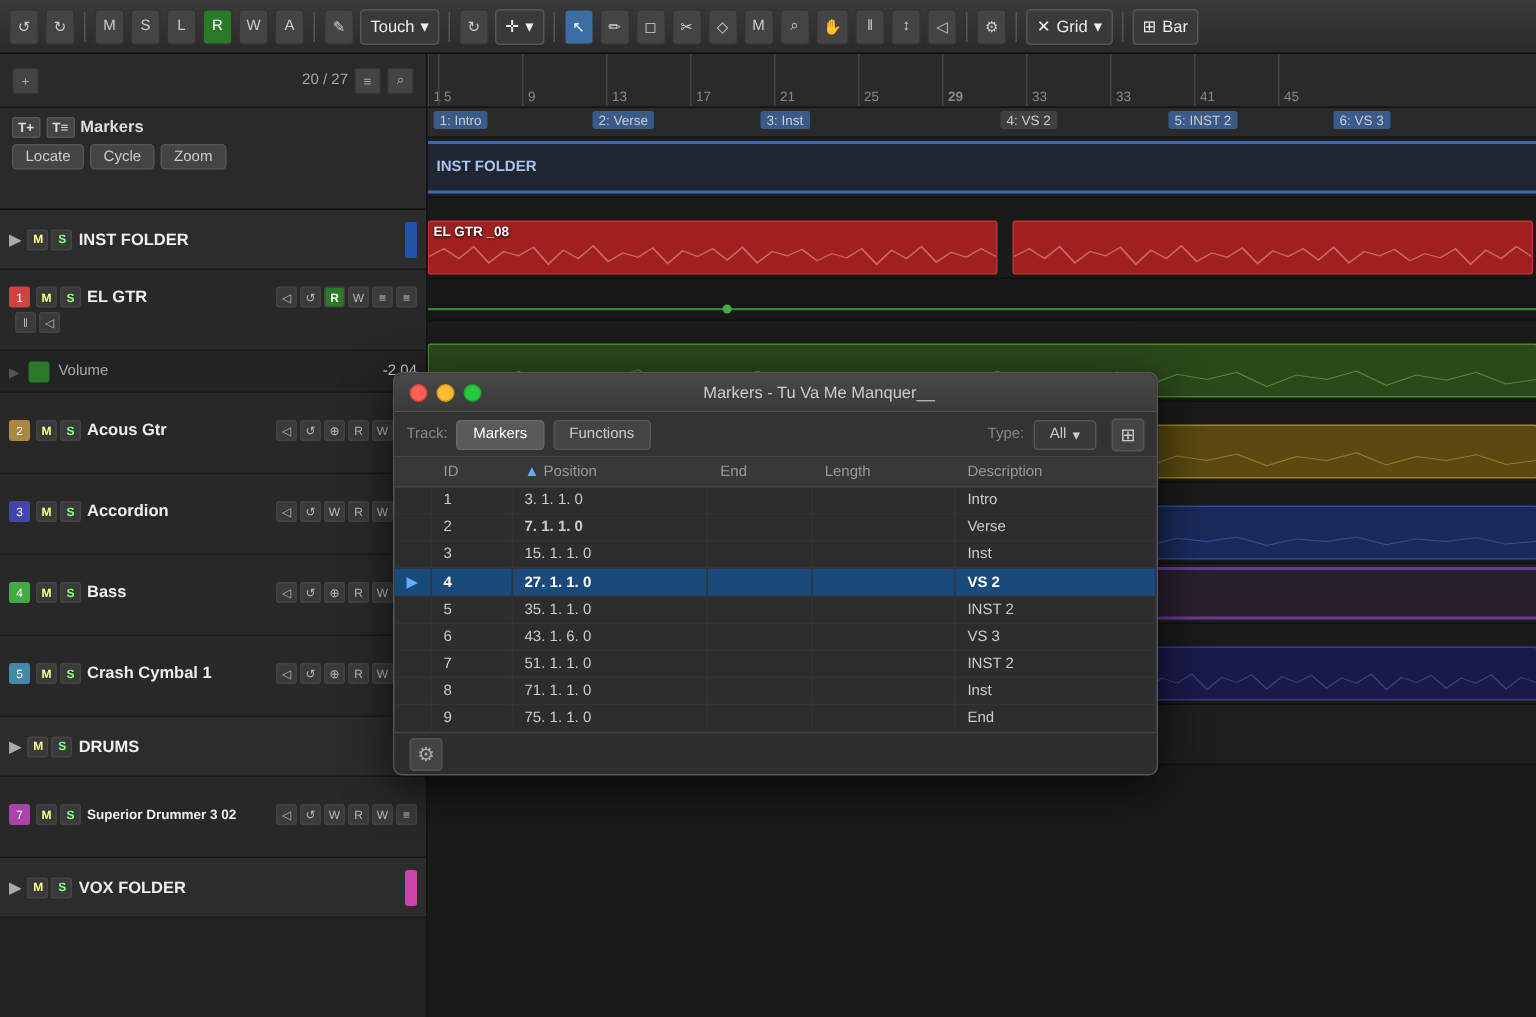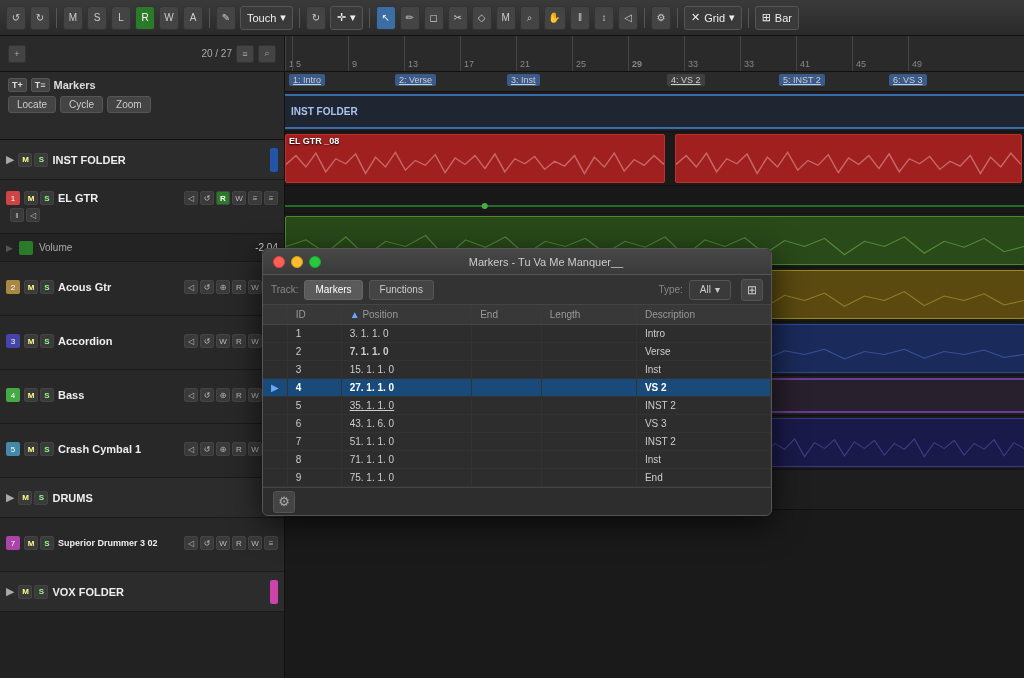--- a/index.html
+++ b/index.html
@@ -263,21 +263,20 @@
       position: relative;
       overflow: hidden;
     }
     .marker-label {
       position: absolute;
       top: 2px;
       font-size: 9px;
       color: #ccc;
       white-space: nowrap;
       padding-left: 2px;
-      text-decoration: underline;
     }
 
     
     #tracks-content {
       flex: 1;
       position: relative;
       overflow: hidden;
     }
 
     
@@ -285,21 +284,21 @@
       position: relative;
       overflow: hidden;
     }
     .content-row.h40 { height: 40px; }
     .content-row.h54 { height: 54px; }
     .content-row.h28 { height: 28px; }
 
     
     .audio-clip {
       position: absolute;
-      top: 2px;
+      top: 15px;
       bottom: 2px;
       border-radius: 2px;
       overflow: hidden;
     }
     .audio-clip-label {
       position: absolute;
       top: 1px;
       left: 3px;
       font-size: 9px;
       font-weight: bold;
@@ -772,23 +771,20 @@
             <span>33</span>
           </div>
         <div class="ruler-mark" style="width:56px;">
             <span>33</span>
           </div>
         <div class="ruler-mark" style="width:56px;">
             <span>41</span>
           </div>
         <div class="ruler-mark" style="width:56px;">
             <span>45</span>
-          </div>
-        <div class="ruler-mark" style="flex:1;">
-            <span>49</span>
           </div>
       </div>
     </div>
 
     <div id="marker-strip">
       <span class="marker-label" style="left:4px;background:#3a5a8a;padding:1px 4px;border-radius:2px;">1: Intro</span>
       <span class="marker-label" style="left:110px;background:#3a5a8a;padding:1px 4px;border-radius:2px;">2: Verse</span>
       <span class="marker-label" style="left:222px;background:#3a5a8a;padding:1px 4px;border-radius:2px;">3: Inst</span>
       <span class="marker-label" style="left:382px;background:#404040;padding:1px 4px;border-radius:2px;">4: VS 2</span>
       <span class="marker-label" style="left:494px;background:#3a5a8a;padding:1px 4px;border-radius:2px;">5: INST 2</span>
@@ -959,21 +955,21 @@
             <td style="color: rgb(102, 170, 255); width: 16px; text-align: center;">▶</td>
             <td style="font-weight: bold;">4</td>
             <td style="font-weight: bold;">27. 1. 1. 0</td>
             <td></td>
             <td></td>
             <td style="font-weight: bold;">VS 2</td>
           </tr>
           <tr>
             <td style="color: rgb(102, 170, 255); width: 16px; text-align: center;"></td>
             <td style="font-weight: normal;">5</td>
-            <td style="font-weight: normal; text-decoration: underline;">35. 1. 1. 0</td>
+            <td style="font-weight: normal;">35. 1. 1. 0</td>
             <td></td>
             <td></td>
             <td style="font-weight: normal;">INST 2</td>
           </tr>
           <tr>
             <td style="color: rgb(102, 170, 255); width: 16px; text-align: center;"></td>
             <td style="font-weight: normal;">6</td>
             <td style="font-weight: normal;">43. 1. 6. 0</td>
             <td></td>
             <td></td>

